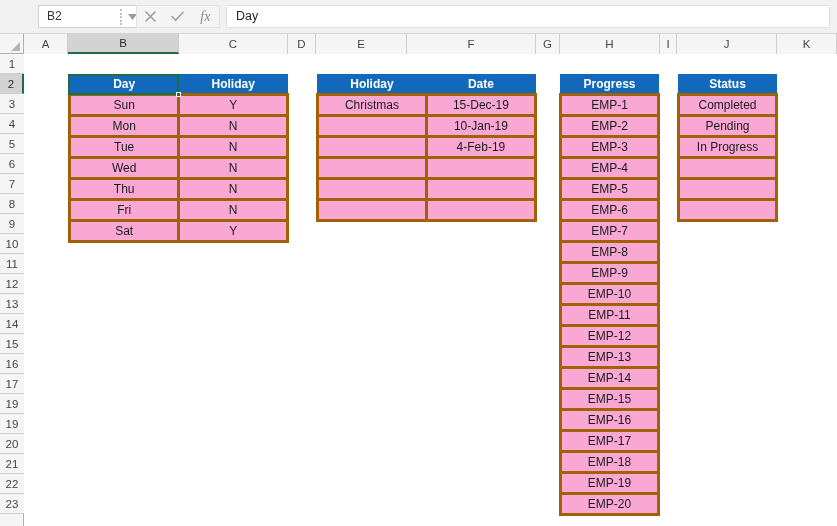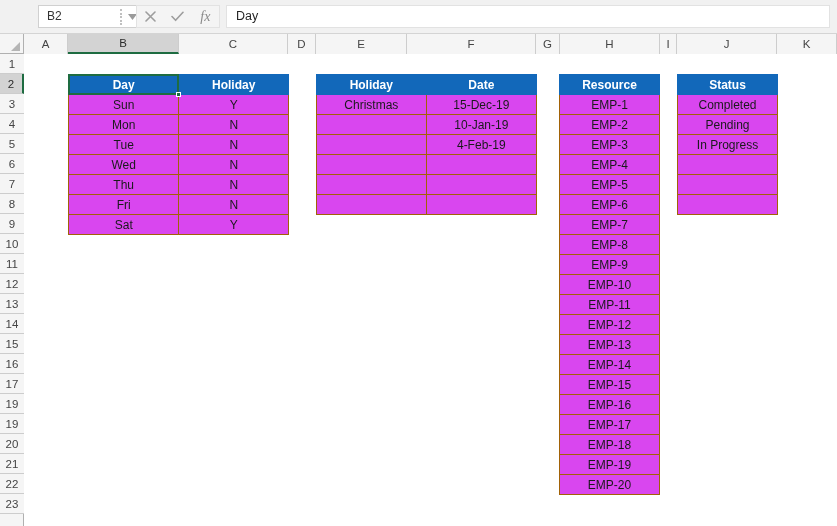--- a/index.html
+++ b/index.html
@@ -139,29 +139,29 @@
   #cell-area {
     position: absolute; left: 24px; top: 20px;
     width: 813px; height: 472px;
     background: #ffffff;
     overflow: hidden;
   }
 
   
   .xtable { position: absolute; border-collapse: collapse; }
   .xtable td {
-    border: 1px solid #a16207;
+    border: 3px solid #a16207;
     height: 20px;
     font-size: 12px;
     color: #1a1a1a;
     text-align: center;
     vertical-align: middle;
     padding: 0 2px;
     line-height: 18px;
-    background: #d946ef;
+    background: #f9a8d4;
   }
   .xtable td.hdr {
     background: #1268ba;
     color: #ffffff;
     font-weight: bold;
     border: 1px solid #1268ba;
   }
   .xtable td.blank { color: transparent; }
 
   
@@ -399,21 +399,21 @@
           <tr>
             <td class="blank" style="width: 110px;">&nbsp;</td>
             <td class="blank" style="width: 111px;">&nbsp;</td>
           </tr>
         </tbody>
     </table>
 
     <table class="xtable" id="tbl-resource" style="left:535px; top:20px; width:101px;">
       <tbody>
           <tr>
-            <td class="hdr" style="width: 101px;">Resource</td>
+            <td class="hdr" style="width: 101px;">Progress</td>
           </tr>
           <tr>
             <td style="width: 101px;">EMP-1</td>
           </tr>
           <tr>
             <td style="width: 101px;">EMP-2</td>
           </tr>
           <tr>
             <td style="width: 101px;">EMP-3</td>
           </tr>

